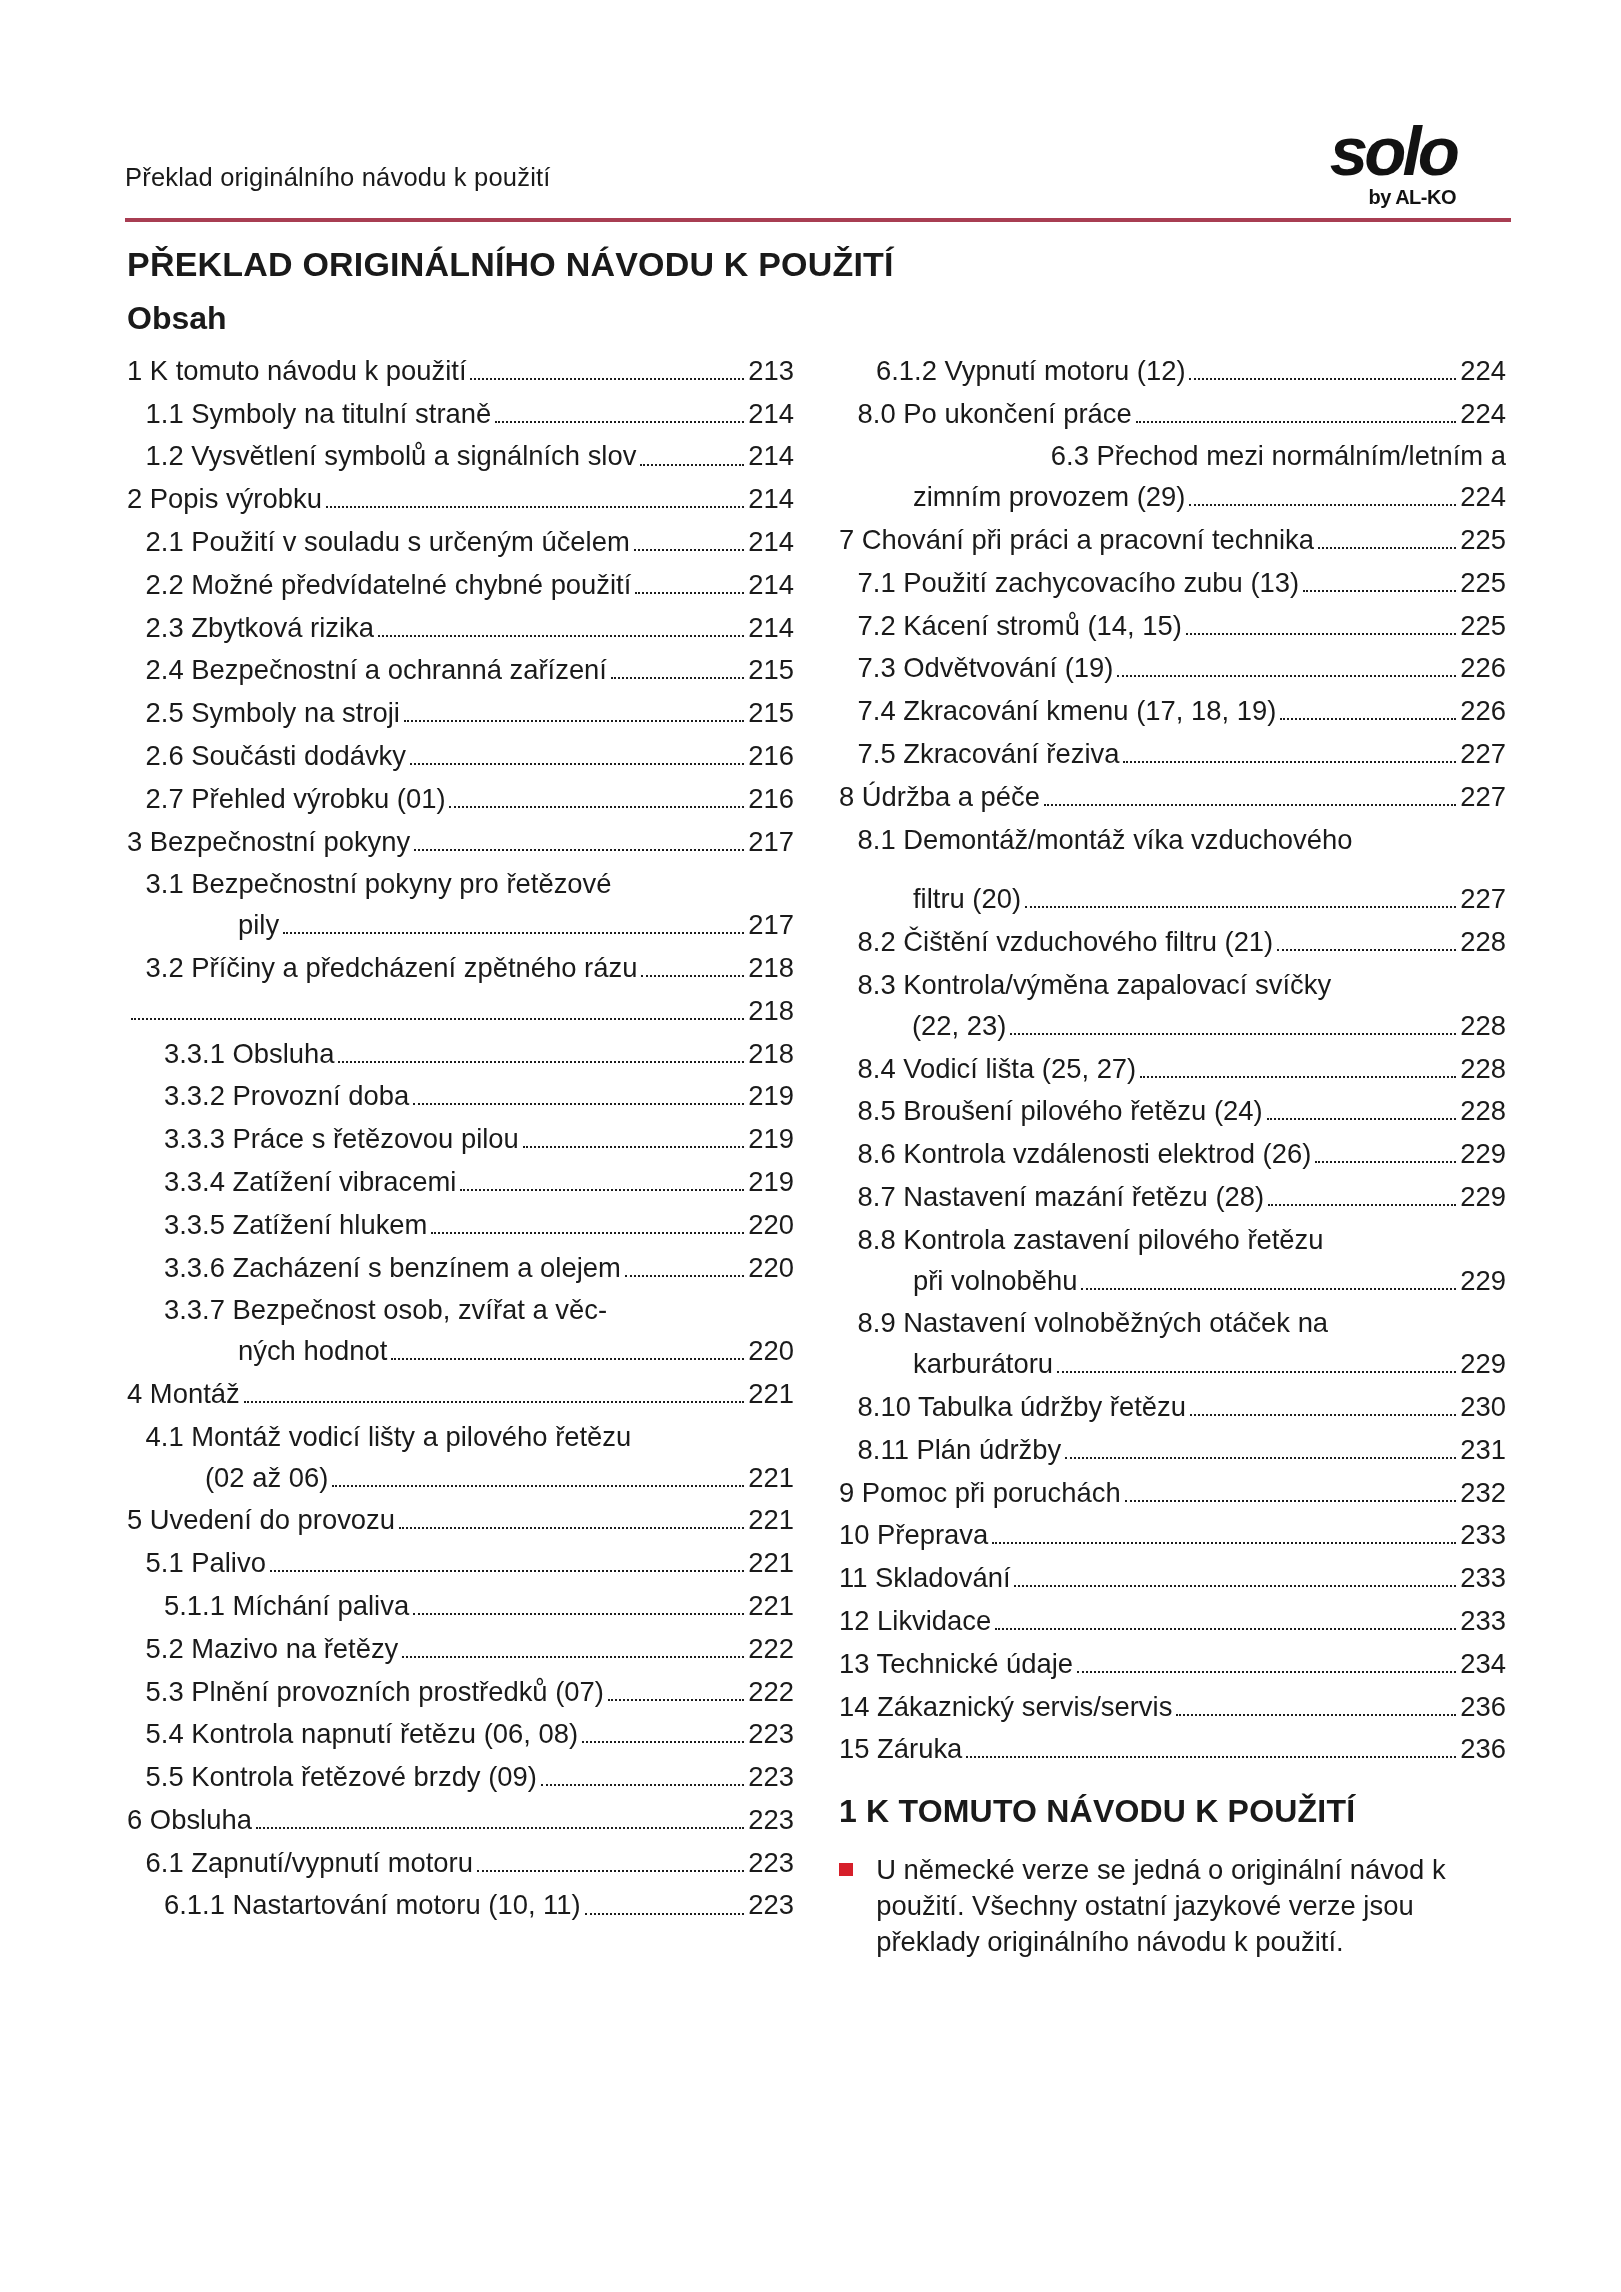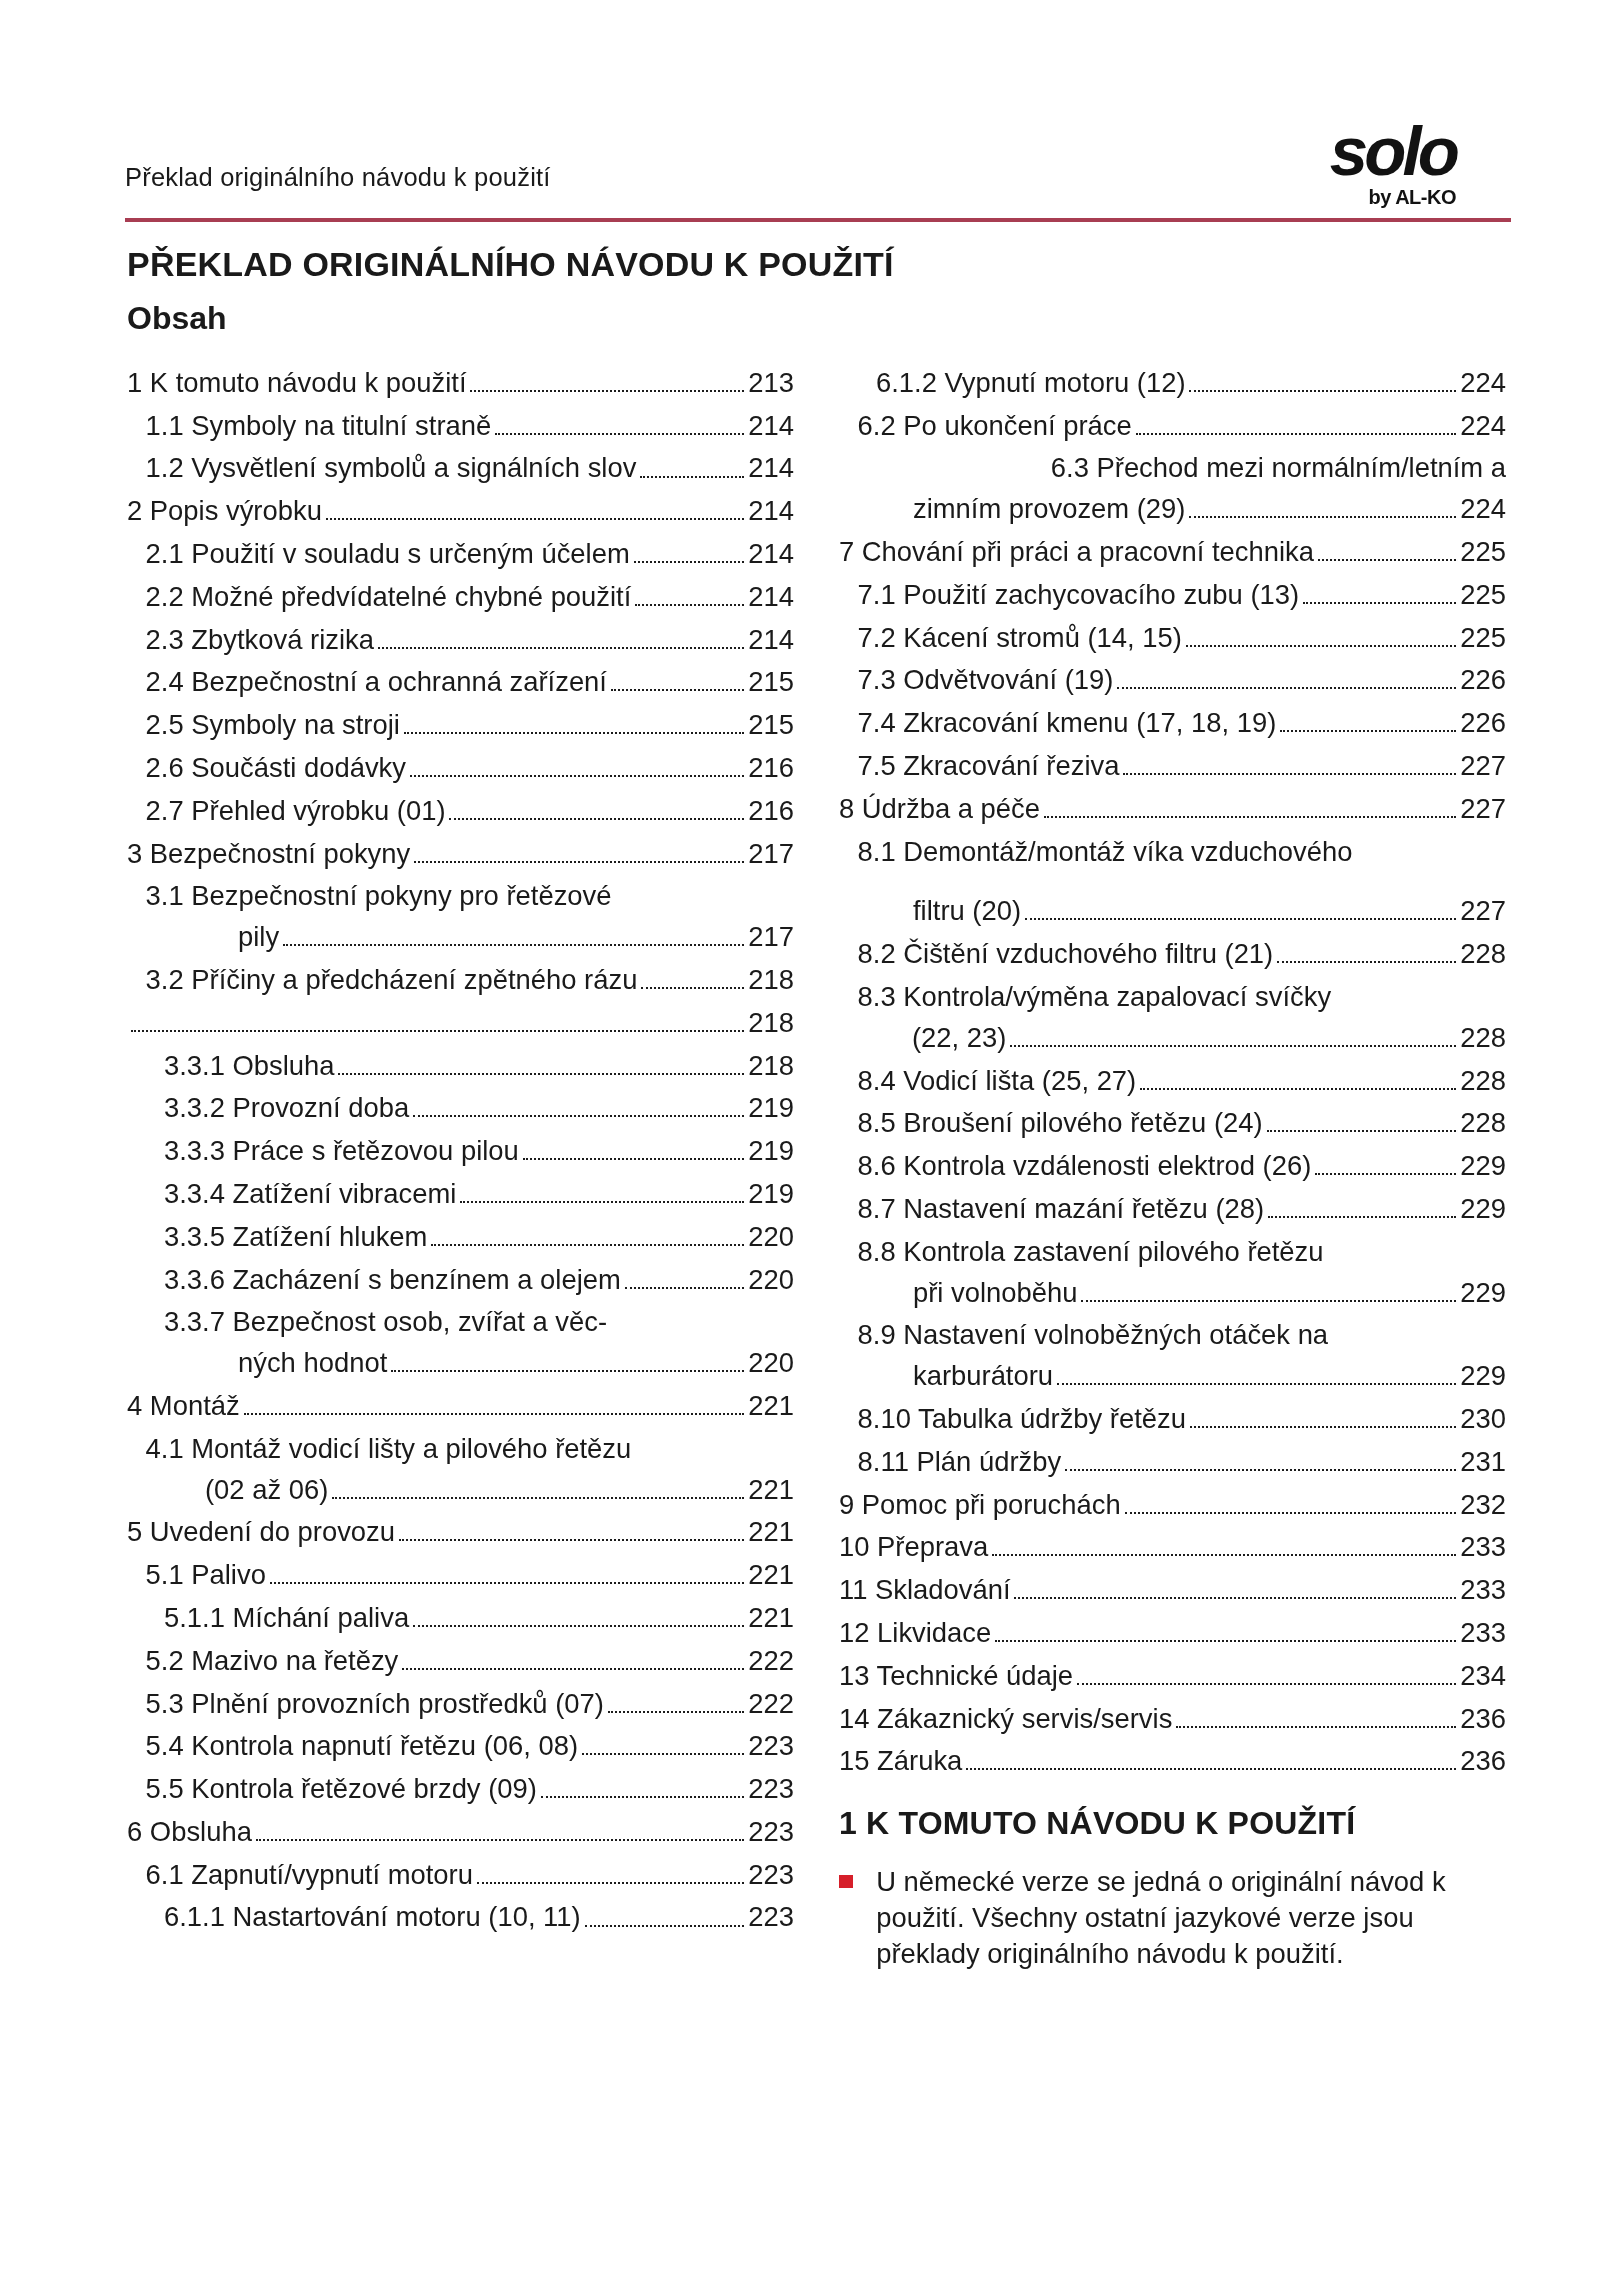--- a/index.html
+++ b/index.html
@@ -12,21 +12,21 @@
   .logo{position:absolute;top:123px;right:165px;text-align:right;color:#121212;}
   .logo-main{font-size:69px;font-weight:bold;font-style:italic;letter-spacing:-3.9px;line-height:0.85;}
   .logo-sub{font-size:20px;font-weight:bold;letter-spacing:-0.5px;margin-top:3.9px;}
   .rule{position:absolute;left:125px;right:110px;background:#a83d52;}
   .rule-top{top:218px;height:3.9px;}
   .rule-bottom{top:2131px;height:2.9px;}
   
   .doc-title{position:absolute;top:245px;left:127px;margin:0;font-size:34px;font-weight:bold;letter-spacing:0.2px;}
   .toc-heading{position:absolute;top:300px;left:127px;margin:0;font-size:32px;font-weight:bold;}
   
-  .columns{position:absolute;top:355px;left:127px;width:1378px;display:flex;gap:45px;}
+  .columns{position:absolute;top:343px;left:127px;width:1378px;display:flex;gap:45px;}
   .col{width:667px;flex:none;}
   .toc-entry{margin-bottom:11.8px;font-size:27.4px;line-height:31px;}
   .toc-entry.l1{margin-top:11.8px;}
   .col .toc-entry:first-child{margin-top:11.8px;}
   .t-first{white-space:nowrap;margin-bottom:9.8px;}
   .t-line{display:flex;align-items:flex-end;}
   .t-text{white-space:nowrap;flex:0 0 auto;}
   .leader{flex:1 1 auto;min-width:4.9px;margin:0 3.9px;border-bottom:2.9px dotted #1b1b1b;align-self:flex-end;margin-bottom:5.9px;}
   .t-page{white-space:nowrap;flex:0 0 auto;}
   
@@ -303,21 +303,21 @@
       <div id="toc-right-entries">
           <div class="toc-entry l3">
             <div class="t-line">
               <span class="t-text" style="padding-left: 37px;">6.1.2 Vypnutí motoru (12)</span>
               <span class="leader"></span>
               <span class="t-page">224</span>
             </div>
           </div>
           <div class="toc-entry l2">
             <div class="t-line">
-              <span class="t-text" style="padding-left: 18.6px;">6.2 Po ukončení práce</span>
+              <span class="t-text" style="padding-left: 18.6px;">8.0 Po ukončení práce</span>
               <span class="leader"></span>
               <span class="t-page">224</span>
             </div>
           </div>
           <div class="toc-entry l2">
             <div class="t-first" style="padding-left: 18.6px; text-align: right;">6.3 Přechod mezi normálním/letním a</div>
             <div class="t-line">
               <span class="t-text" style="padding-left: 74px;">zimním provozem (29)</span>
               <span class="leader"></span>
               <span class="t-page">224</span>

